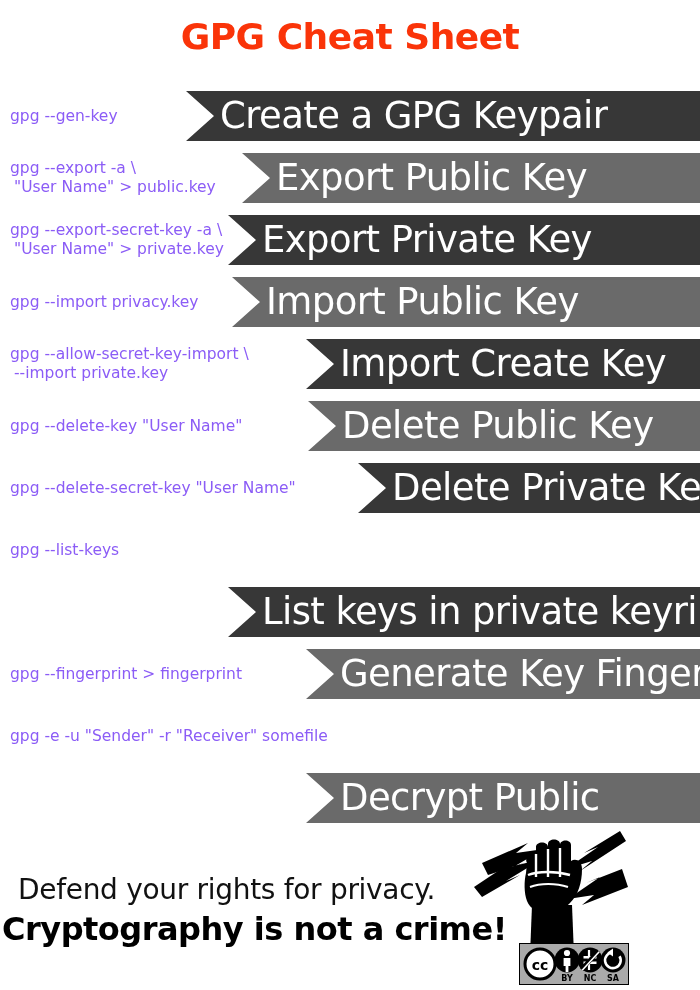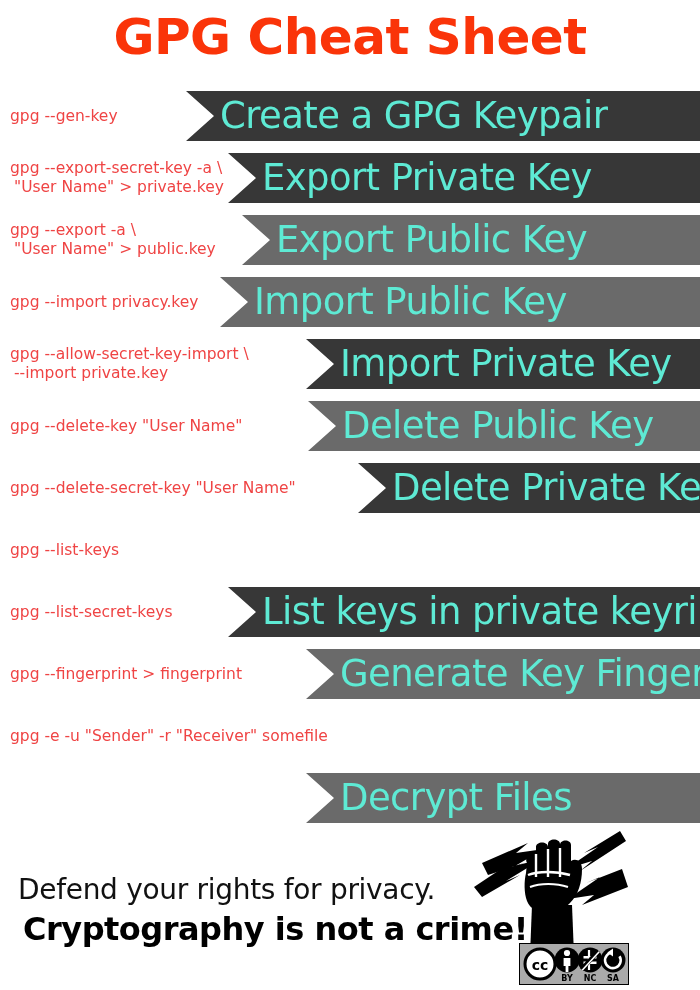--- a/index.html
+++ b/index.html
@@ -16,21 +16,21 @@
     color: #000;
   }
 
   
   #poster-title {
     position: absolute;
     top: 6px;
     left: 0;
     width: 700px;
     text-align: center;
-    font-size: 50px;
+    font-size: 36px;
     font-weight: bold;
     letter-spacing: -0.5px;
     color: #fa3409;
     font-family: "DejaVu Sans", "Liberation Sans", sans-serif;
     line-height: 62px;
     white-space: nowrap;
   }
 
   
   #rows {
@@ -49,42 +49,42 @@
   .cmd {
     position: absolute;
     left: 10px;
     top: 0;
     height: 100%;
     display: flex;
     flex-direction: column;
     justify-content: center;
     font-size: 15.5px;
     line-height: 19px;
-    color: #ef4444;
+    color: #8b5cf6;
     white-space: pre;
     font-family: "DejaVu Sans", "Liberation Sans", sans-serif;
   }
   .cmd .l2 { text-indent: 4px; }
 
   
   .banner {
     position: absolute;
     top: 6px;
     height: 50px;
     right: 0;
     display: flex;
     align-items: center;
     box-sizing: border-box;
     -webkit-clip-path: polygon(0 0, 28px 50%, 0 100%, 100% 100%, 100% 0);
     clip-path: polygon(0 0, 28px 50%, 0 100%, 100% 100%, 100% 0);
   }
   .banner.dark  { background: #373737; }
   .banner.light { background: #6a6a6a; }
   .banner .btext {
-    color: #5eead4;
+    color: #ffffff;
     font-size: 37px;
     line-height: 50px;
     font-weight: normal;
     white-space: nowrap;
     padding-left: 34px;
     font-family: "DejaVu Sans", "Liberation Sans", sans-serif;
     letter-spacing: -0.6px;
     text-align: center;
   }
 
@@ -102,21 +102,21 @@
     top: 18px;
     font-size: 28px;
     line-height: 34px;
     color: #111;
     white-space: nowrap;
     font-family: "DejaVu Sans", "Liberation Sans", sans-serif;
     letter-spacing: -0.3px;
   }
   #footer-line2 {
     position: absolute;
-    left: 23px;
+    left: 2px;
     top: 54px;
     font-size: 32px;
     line-height: 40px;
     font-weight: bold;
     color: #000;
     white-space: nowrap;
     font-family: "DejaVu Sans", "Liberation Sans", sans-serif;
     letter-spacing: -0.5px;
   }
 
@@ -144,76 +144,75 @@
 <div id="poster-title">GPG Cheat Sheet</div>
 
 <div id="rows">
     <div class="row">
       <div class="cmd"><span class="l1">gpg --gen-key</span></div>
       <div class="banner dark" style="left: 186px;">
         <span class="btext">Create a GPG Keypair</span>
       </div>
     </div>
     <div class="row">
+      <div class="cmd"><span class="l1">gpg --export -a \</span><span class="l2">"User Name" &gt; public.key</span></div>
+      <div class="banner light" style="left: 242px;">
+        <span class="btext">Export Public Key</span>
+      </div>
+    </div>
+    <div class="row">
       <div class="cmd"><span class="l1">gpg --export-secret-key -a \</span><span class="l2">"User Name" &gt; private.key</span></div>
       <div class="banner dark" style="left: 228px;">
         <span class="btext">Export Private Key</span>
       </div>
     </div>
     <div class="row">
-      <div class="cmd"><span class="l1">gpg --export -a \</span><span class="l2">"User Name" &gt; public.key</span></div>
-      <div class="banner light" style="left: 242px;">
-        <span class="btext">Export Public Key</span>
-      </div>
-    </div>
-    <div class="row">
       <div class="cmd"><span class="l1">gpg --import privacy.key</span></div>
-      <div class="banner light" style="left: 220px;">
+      <div class="banner light" style="left: 232px;">
         <span class="btext">Import Public Key</span>
       </div>
     </div>
     <div class="row">
       <div class="cmd"><span class="l1">gpg --allow-secret-key-import \</span><span class="l2">--import private.key</span></div>
       <div class="banner dark" style="left: 306px;">
-        <span class="btext">Import Private Key</span>
+        <span class="btext">Import Create Key</span>
       </div>
     </div>
     <div class="row">
       <div class="cmd"><span class="l1">gpg --delete-key "User Name"</span></div>
       <div class="banner light" style="left: 308px;">
         <span class="btext">Delete Public Key</span>
       </div>
     </div>
     <div class="row">
       <div class="cmd"><span class="l1">gpg --delete-secret-key "User Name"</span></div>
       <div class="banner dark" style="left: 358px;">
         <span class="btext">Delete Private Key</span>
       </div>
     </div>
     <div class="row">
       <div class="cmd"><span class="l1">gpg --list-keys</span></div>
     </div>
     <div class="row">
-      <div class="cmd"><span class="l1">gpg --list-secret-keys</span></div>
       <div class="banner dark" style="left: 228px;">
         <span class="btext">List keys in private keyring</span>
       </div>
     </div>
     <div class="row">
       <div class="cmd"><span class="l1">gpg --fingerprint &gt; fingerprint</span></div>
       <div class="banner light" style="left: 306px;">
         <span class="btext">Generate Key Fingerprint</span>
       </div>
     </div>
     <div class="row">
       <div class="cmd"><span class="l1">gpg -e -u "Sender" -r "Receiver" somefile</span></div>
     </div>
     <div class="row">
       <div class="banner light" style="left: 306px;">
-        <span class="btext">Decrypt Files</span>
+        <span class="btext">Decrypt Public</span>
       </div>
     </div>
   </div>
 
 <div id="footer">
 
   <div id="footer-line1">Defend your rights for privacy.</div>
 
   <div id="footer-line2">Cryptography is not a crime!</div>
 

